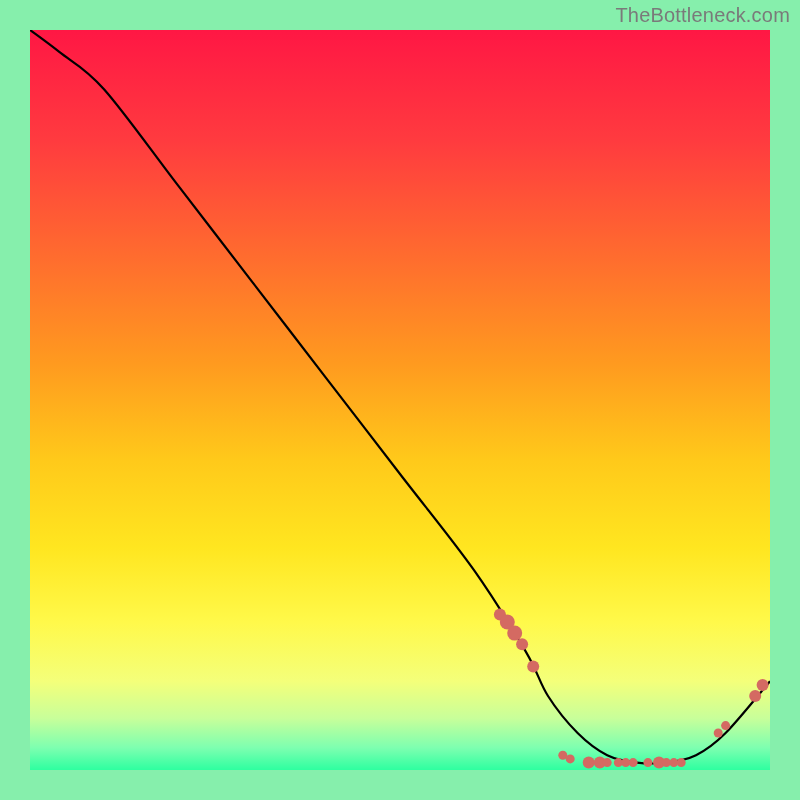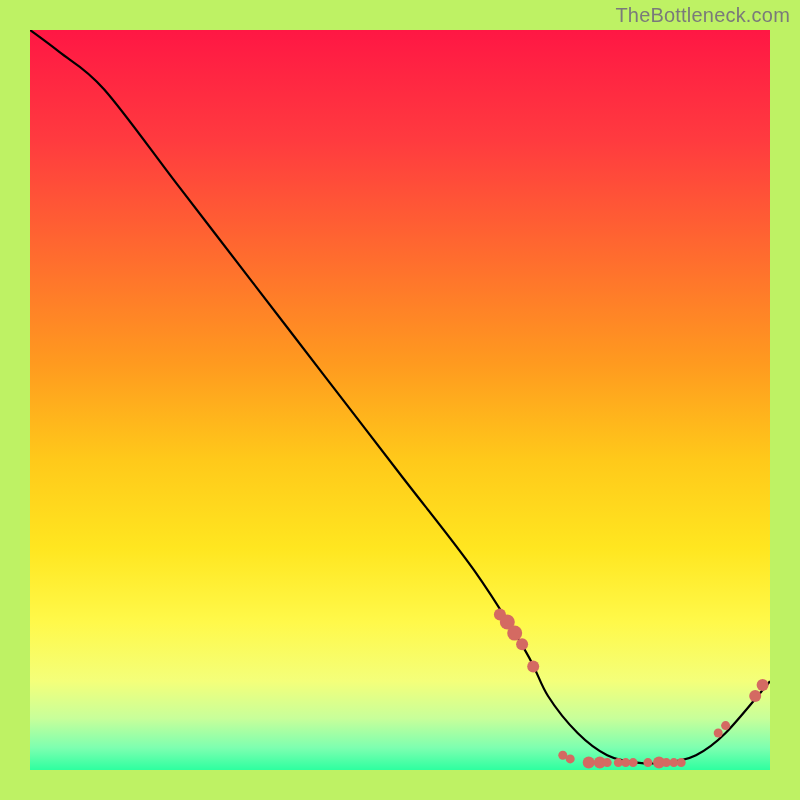--- a/index.html
+++ b/index.html
@@ -7,21 +7,21 @@
     padding: 0;
     width: 800px;
     height: 800px;
     background: #000;
     overflow: hidden;
     font-family: Arial, Helvetica, sans-serif;
   }
   .outer {
     width: 800px;
     height: 800px;
-    background: #bef264;
+    background: #86efac;
     position: relative;
   }
   .watermark {
     position: absolute;
     top: 4px;
     right: 10px;
     color: #7a7a7a;
     font-size: 20px;
     font-weight: 500;
     letter-spacing: 0.2px;

